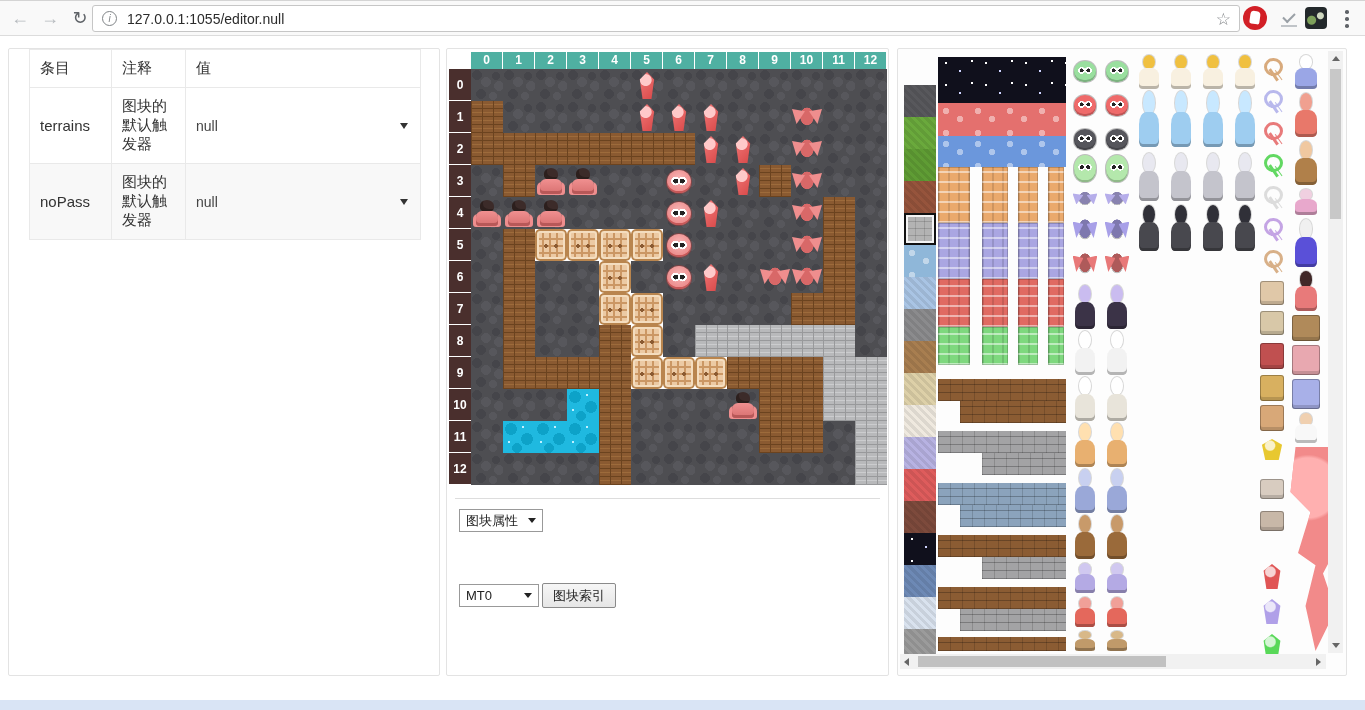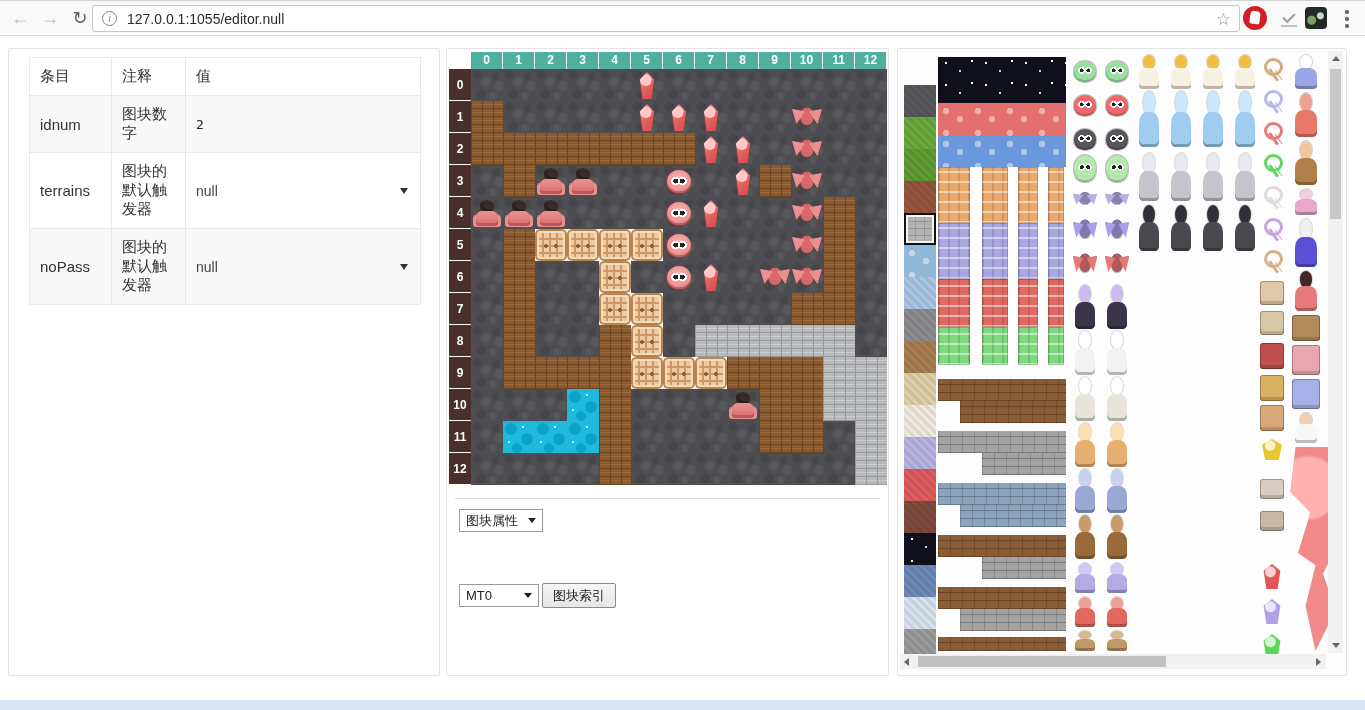--- a/index.html
+++ b/index.html
@@ -35,21 +35,21 @@
   #left-panel  { left:8px;   width:432px; }
   #mid-panel   { left:446px; width:443px; }
   #right-panel { left:897px; width:450px; background:#fdfdfd; }
   .bottom-strip { position:absolute; left:0; top:700px; width:1365px; height:10px; background:#d9e4f5; }
 
   
   .lp-head { padding:14px 20px 10px; }
   .lp-title { display:inline-block; font-size:19px; font-weight:bold; color:#222; }
   .save-btn { display:inline-block; margin-left:16px; vertical-align:3px; font-size:13px; color:#333;
     background:linear-gradient(#f8f8f8,#ececec); border:1px solid #ababab; border-radius:3px; padding:3px 12px; }
-  table.props { border-collapse:collapse; margin:8px 20px; width:392px; font-size:15px; color:#333;padding-left:16px; }
+  table.props { border-collapse:collapse; margin:0 20px; width:392px; font-size:15px; color:#333;padding-left:16px; }
   table.props th, table.props td { border:1px solid #e9e9e9; padding:9px 10px; text-align:left; font-weight:normal; vertical-align:middle; }
   table.props tr.alt { background:#f8f8f8; }
   td.c-key { width:82px; }
   td.c-com { width:74px; }
   td.c-val { font-family:"DejaVu Sans Mono","Liberation Mono",monospace; font-size:13px; color:#222; vertical-align:top; }
   .fake-select { position:relative; width:100%; height:22px; font-family:"Liberation Sans",sans-serif; font-size:14px; color:#444; line-height:22px; }
   .fake-select .tri { position:absolute; right:2px; top:8px; width:0; height:0;
     border-left:4.5px solid transparent; border-right:4.5px solid transparent; border-top:6px solid #333; }
 
   
@@ -207,25 +207,20 @@
 <div class="panel" id="left-panel">
   <table class="props">
     <thead>
         <tr id="props-head">
           <th>条目</th>
           <th>注释</th>
           <th>值</th>
         </tr>
       </thead>
     <tbody id="props-body">
-        <tr class="alt">
-          <td class="c-key">idnum</td>
-          <td class="c-com">图块数字</td>
-          <td class="c-val">2</td>
-        </tr>
         <tr>
           <td class="c-key">terrains</td>
           <td class="c-com">图块的默认触发器</td>
           <td class="c-val">
             <div class="fake-select"><span>null</span><span class="tri"></span></div>
           </td>
         </tr>
         <tr class="alt">
           <td class="c-key">noPass</td>
           <td class="c-com">图块的默认触发器</td>

